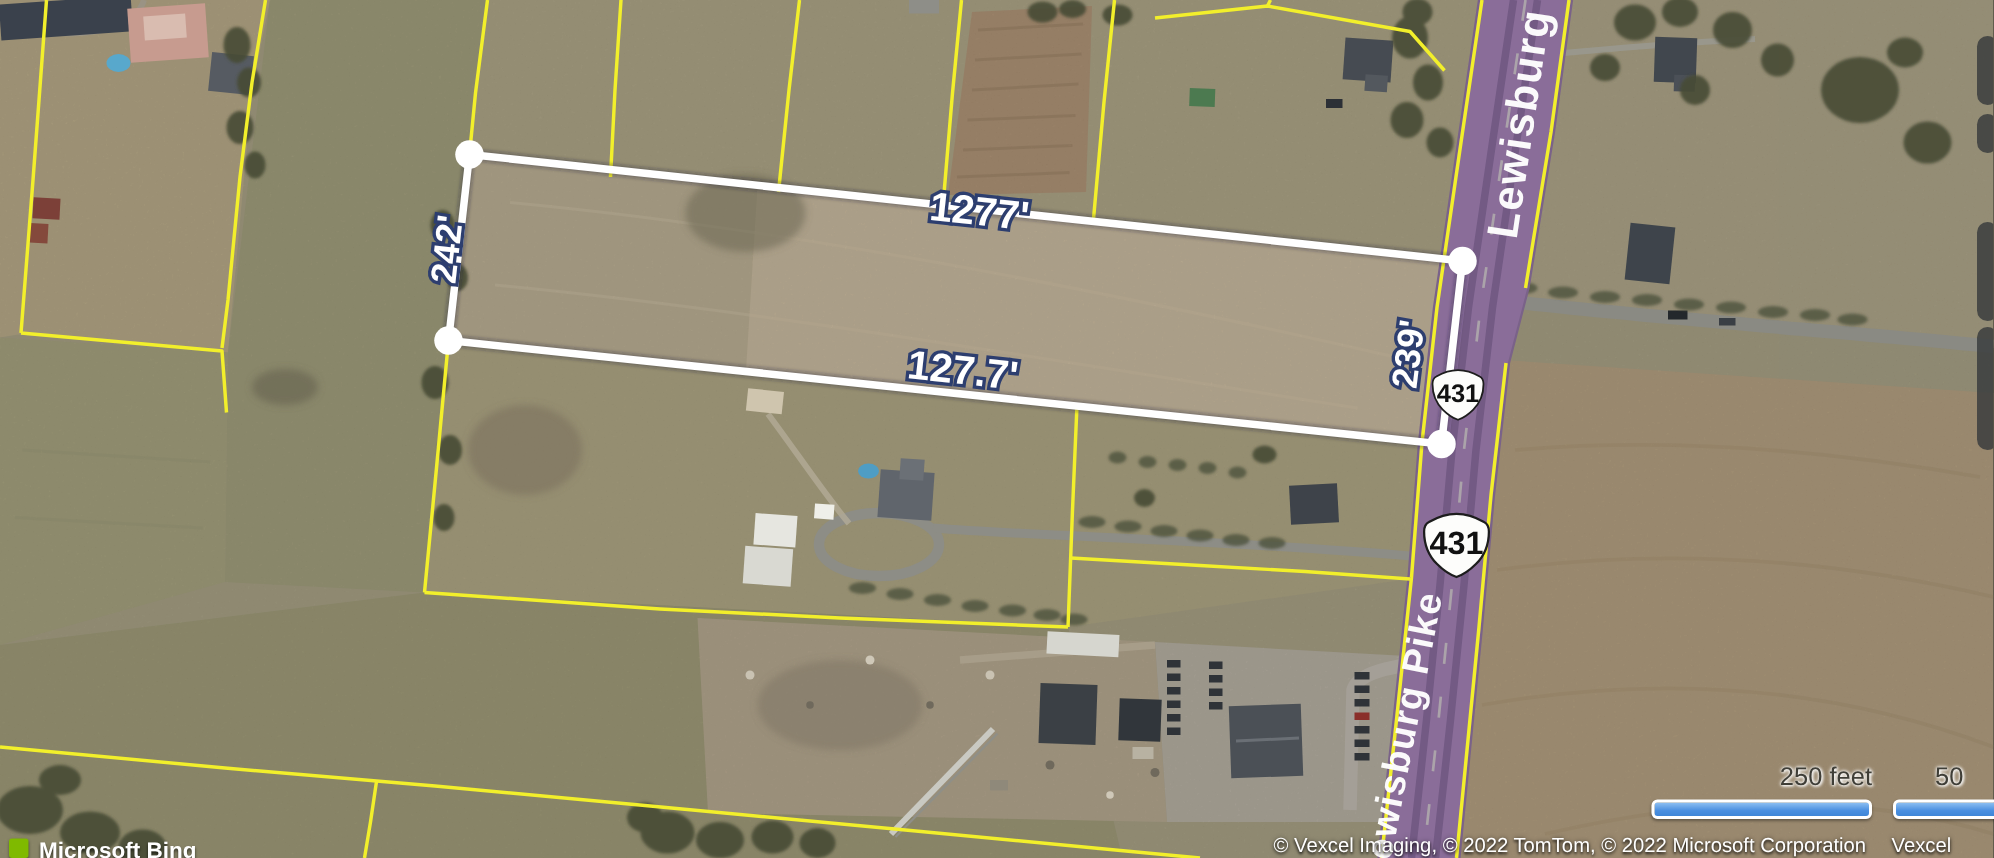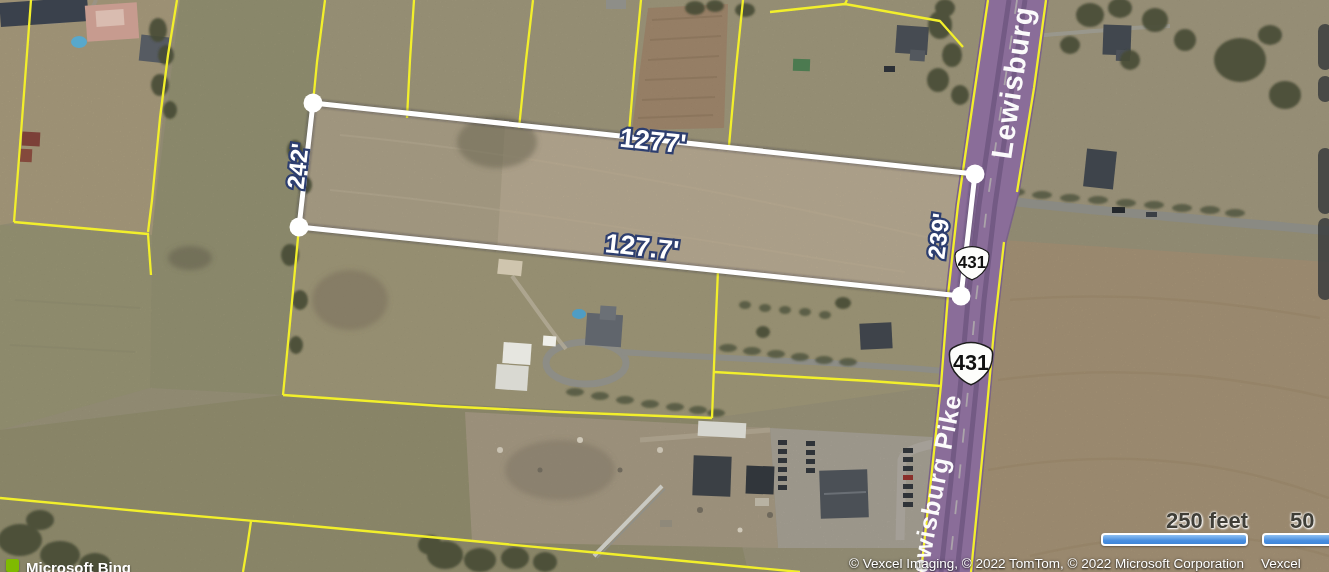--- a/index.html
+++ b/index.html
@@ -1,20 +1,20 @@
 <!DOCTYPE html>
 <html><head>
 <meta charset="utf-8">
 <style>
   html,body{margin:0;padding:0;background:#1b1b1b;}
   .screen{position:relative;width:1329px;height:572px;overflow:hidden;
     font-family:"Liberation Sans",sans-serif;background:#958f75;}
   .screen svg{position:absolute;left:0;top:0;}
   .hud{position:absolute;z-index:30;}
-  .scale-label{font-size:22px;font-weight:700;color:#3f3e37;
+  .scale-label{font-size:17px;font-weight:400;color:#3f3e37;
     text-shadow:0 0 3px #fff,0 0 2px #fff,1px 1px 2px rgba(255,255,255,.95);}
   .scale-bar{height:9px;border:2px solid #fff;border-radius:4px;
     background:linear-gradient(#8ec0f2,#4a8fe0 60%,#3f86d8);
     box-shadow:0 1px 2px rgba(0,0,0,.35);}
   .attrib{display:flex;gap:17px;color:#fff;font-size:13.5px;white-space:nowrap;
     text-shadow:0 1px 2px rgba(0,0,0,.8),0 0 3px rgba(0,0,0,.5);}
   .bing{display:flex;align-items:flex-start;gap:7px;}
   .bing-sq{width:13px;height:13px;border-radius:2px;background:#7fba00;
     box-shadow:0 1px 2px rgba(0,0,0,.4);}
   .bing-txt{font-size:15px;font-weight:600;color:#fff;line-height:18px;

